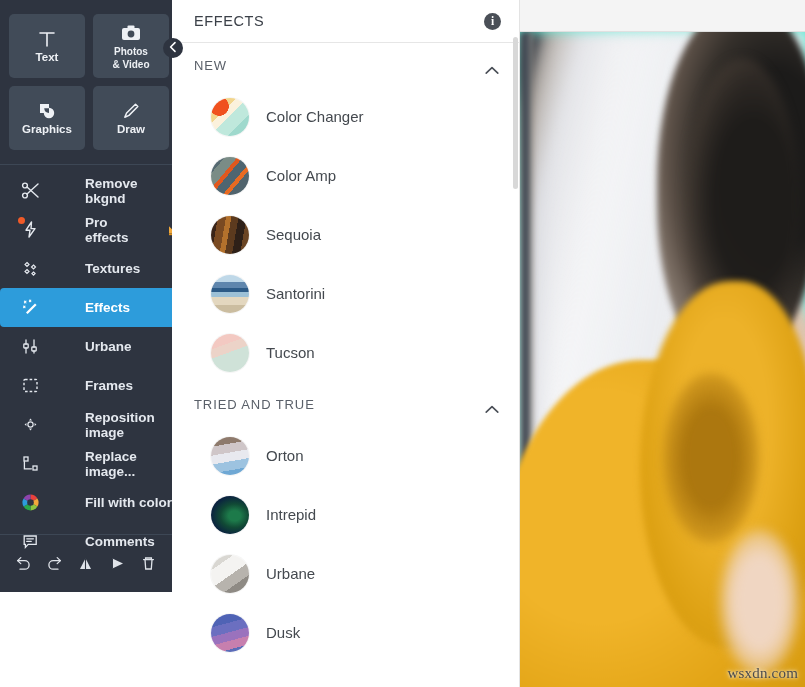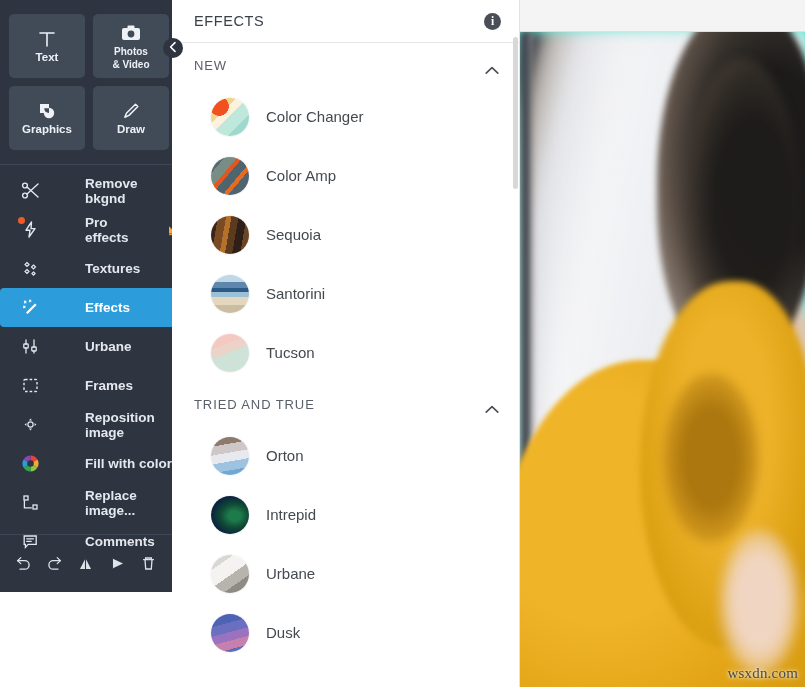--- a/index.html
+++ b/index.html
@@ -406,44 +406,44 @@
           <svg width="19" height="19" viewBox="0 0 19 19" stroke="#e4e8ee" stroke-width="1.2" fill="none" stroke-linecap="round">
             <circle cx="9.5" cy="9.5" r="2.6"></circle>
             <path d="M9.5 3.6l1.5 1.8h-3zM9.5 15.4l1.5-1.8h-3zM3.6 9.5l1.8-1.5v3zM15.4 9.5l-1.8-1.5v3z" fill="#e4e8ee" stroke="none"></path>
           </svg>
         </span>
         <span>Reposition image</span>
       </div>
 
       <div class="menu-item">
         <span class="mi-icon">
+          <svg width="19" height="19" viewBox="0 0 19 19" stroke="#e4e8ee" stroke-width="1.3" fill="none">
+            <rect x="3" y="3" width="4" height="4"></rect>
+            <rect x="12" y="12" width="4" height="4"></rect>
+            <path d="M3.4 7.6v7.2h7" stroke-linecap="round"></path>
+          </svg>
+        </span>
+        <span>Replace image...</span>
+      </div>
+
+      <div class="menu-item">
+        <span class="mi-icon">
           <svg width="19" height="19" viewBox="0 0 19 19">
             <g transform="translate(9.5,9.5)">
               <path d="M0 0 L0 -8 A8 8 0 0 1 6.9 -4 Z" fill="#e8413c"></path>
               <path d="M0 0 L6.9 -4 A8 8 0 0 1 6.9 4 Z" fill="#f2a93b"></path>
               <path d="M0 0 L6.9 4 A8 8 0 0 1 0 8 Z" fill="#8ec63f"></path>
               <path d="M0 0 L0 8 A8 8 0 0 1 -6.9 4 Z" fill="#2aa84a"></path>
               <path d="M0 0 L-6.9 4 A8 8 0 0 1 -6.9 -4 Z" fill="#2d9cdb"></path>
               <path d="M0 0 L-6.9 -4 A8 8 0 0 1 0 -8 Z" fill="#8e44ad"></path>
               <circle cx="0" cy="0" r="3.3" fill="#2e3440"></circle>
             </g>
           </svg>
         </span>
         <span>Fill with color</span>
-      </div>
-
-      <div class="menu-item">
-        <span class="mi-icon">
-          <svg width="19" height="19" viewBox="0 0 19 19" stroke="#e4e8ee" stroke-width="1.3" fill="none">
-            <rect x="3" y="3" width="4" height="4"></rect>
-            <rect x="12" y="12" width="4" height="4"></rect>
-            <path d="M3.4 7.6v7.2h7" stroke-linecap="round"></path>
-          </svg>
-        </span>
-        <span>Replace image...</span>
       </div>
 
       <div class="menu-item">
         <span class="mi-icon">
           <svg width="19" height="19" viewBox="0 0 19 19" stroke="#e4e8ee" stroke-width="1.3" fill="none" stroke-linecap="round">
             <path d="M3.2 4h12v8.4H7.2L4.4 15.4v-3H3.2z"></path>
             <path d="M5.8 6.8h6.6M5.8 9.4h4.4"></path>
           </svg>
         </span>
         <span>Comments</span>

